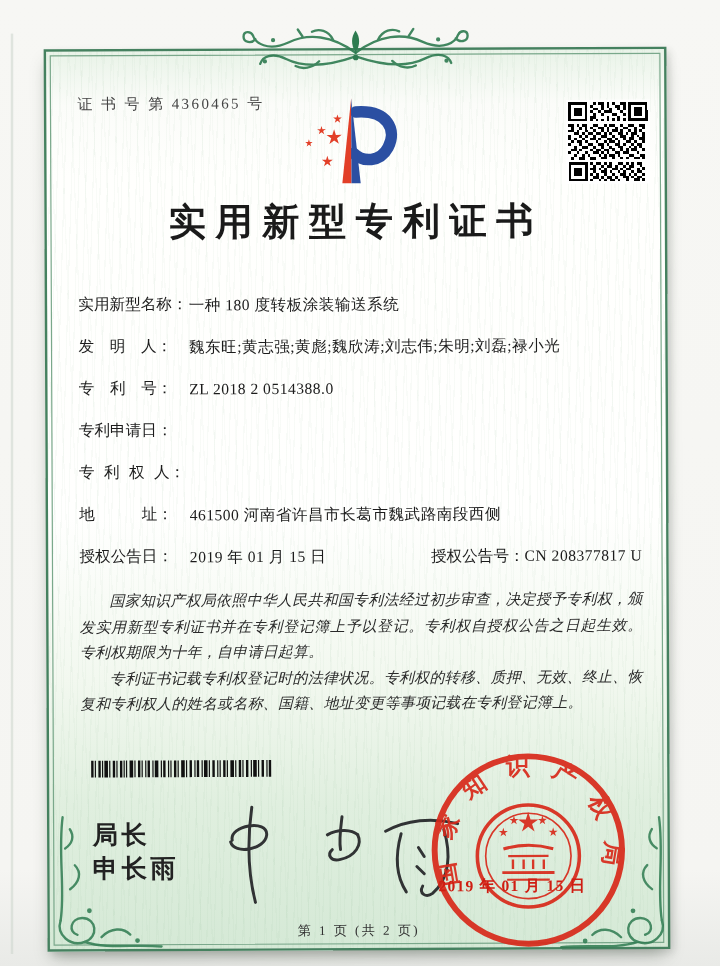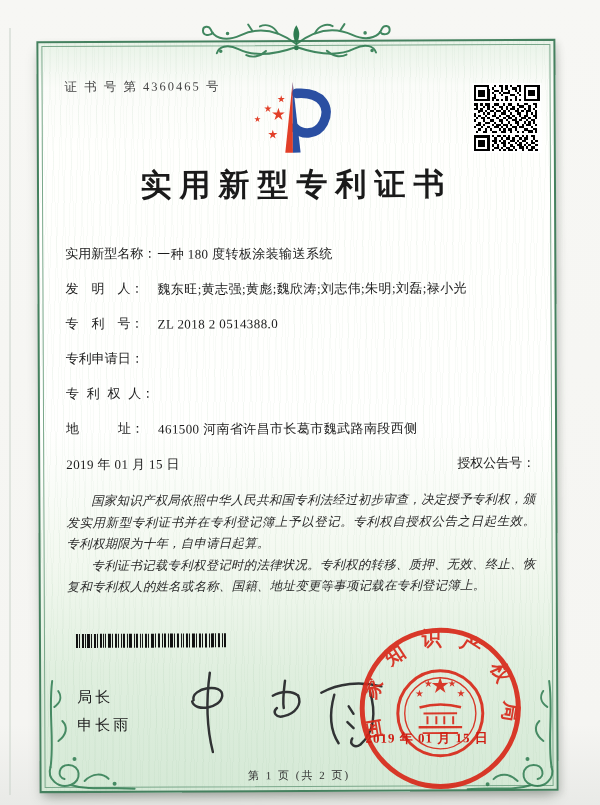--- a/index.html
+++ b/index.html
@@ -34,21 +34,21 @@
   .row .val{letter-spacing:.4px;}
   .row.double{justify-content:space-between;}
   .pair{display:flex;}
   .pair .lbl2{white-space:pre;}
   .paragraphs{left:26px;right:20px;top:448px;font-size:12.4px;line-height:21.5px;
               letter-spacing:.3px;color:#2a2a2a;font-style:italic;text-align:justify;}
   .paragraphs p{text-indent:2em;}
   .barcode{left:35px;top:591px;width:150px;height:14px;}
   .barcode svg{width:100%;height:100%;display:block;}
   .signer{left:36px;top:640px;font-family:"Liberation Sans","DejaVu Sans",sans-serif;
-          font-weight:normal;font-size:15px;color:#222;line-height:28px;letter-spacing:3px;}
+          font-weight:bold;font-size:21px;color:#222;line-height:28px;letter-spacing:3px;}
   .signature{left:140px;top:600px;width:205px;height:140px;}
   .seal{left:315px;top:583px;width:168px;height:168px;opacity:.92;}
   .seal-date{left:324px;top:688px;font-size:13px;font-weight:bold;color:#cf1d12;letter-spacing:1px;}
   .footer{left:0;right:0;top:726px;text-align:center;font-size:11px;letter-spacing:2px;color:#333;}
   .top-ornament{left:50%;top:-21px;transform:translateX(-50%);width:226px;height:46px;}
   .corner{width:96px;height:110px;}
   .corner.bl{left:3px;top:638px;}
   .corner.br{left:420px;top:640px;transform:scaleX(-1);}
   svg{overflow:visible;}
 </style>
@@ -141,24 +141,26 @@
     </div>
     <div class="row">
       <span class="lbl">专 利 权 人：</span>
     </div>
     <div class="row">
       <span class="lbl">地　　　址：</span>
       <span class="val">461500 河南省许昌市长葛市魏武路南段西侧</span>
     </div>
     <div class="row double">
       <span class="pair">
+        <span class="lbl">授权公告日：</span>
         <span class="val">2019 年 01 月 15 日</span>
       </span>
       <span class="pair">
         <span class="lbl2">授权公告号：</span>
+        <span class="val">CN 208377817 U</span>
       </span>
     </div>
   </div>
 
   <div class="abs paragraphs">
     <p>国家知识产权局依照中华人民共和国专利法经过初步审查，决定授予专利权，颁发实用新型专利证书并在专利登记簿上予以登记。专利权自授权公告之日起生效。专利权期限为十年，自申请日起算。</p>
     <p>专利证书记载专利权登记时的法律状况。专利权的转移、质押、无效、终止、恢复和专利权人的姓名或名称、国籍、地址变更等事项记载在专利登记簿上。</p>
   </div>
 
   <div class="abs barcode">

